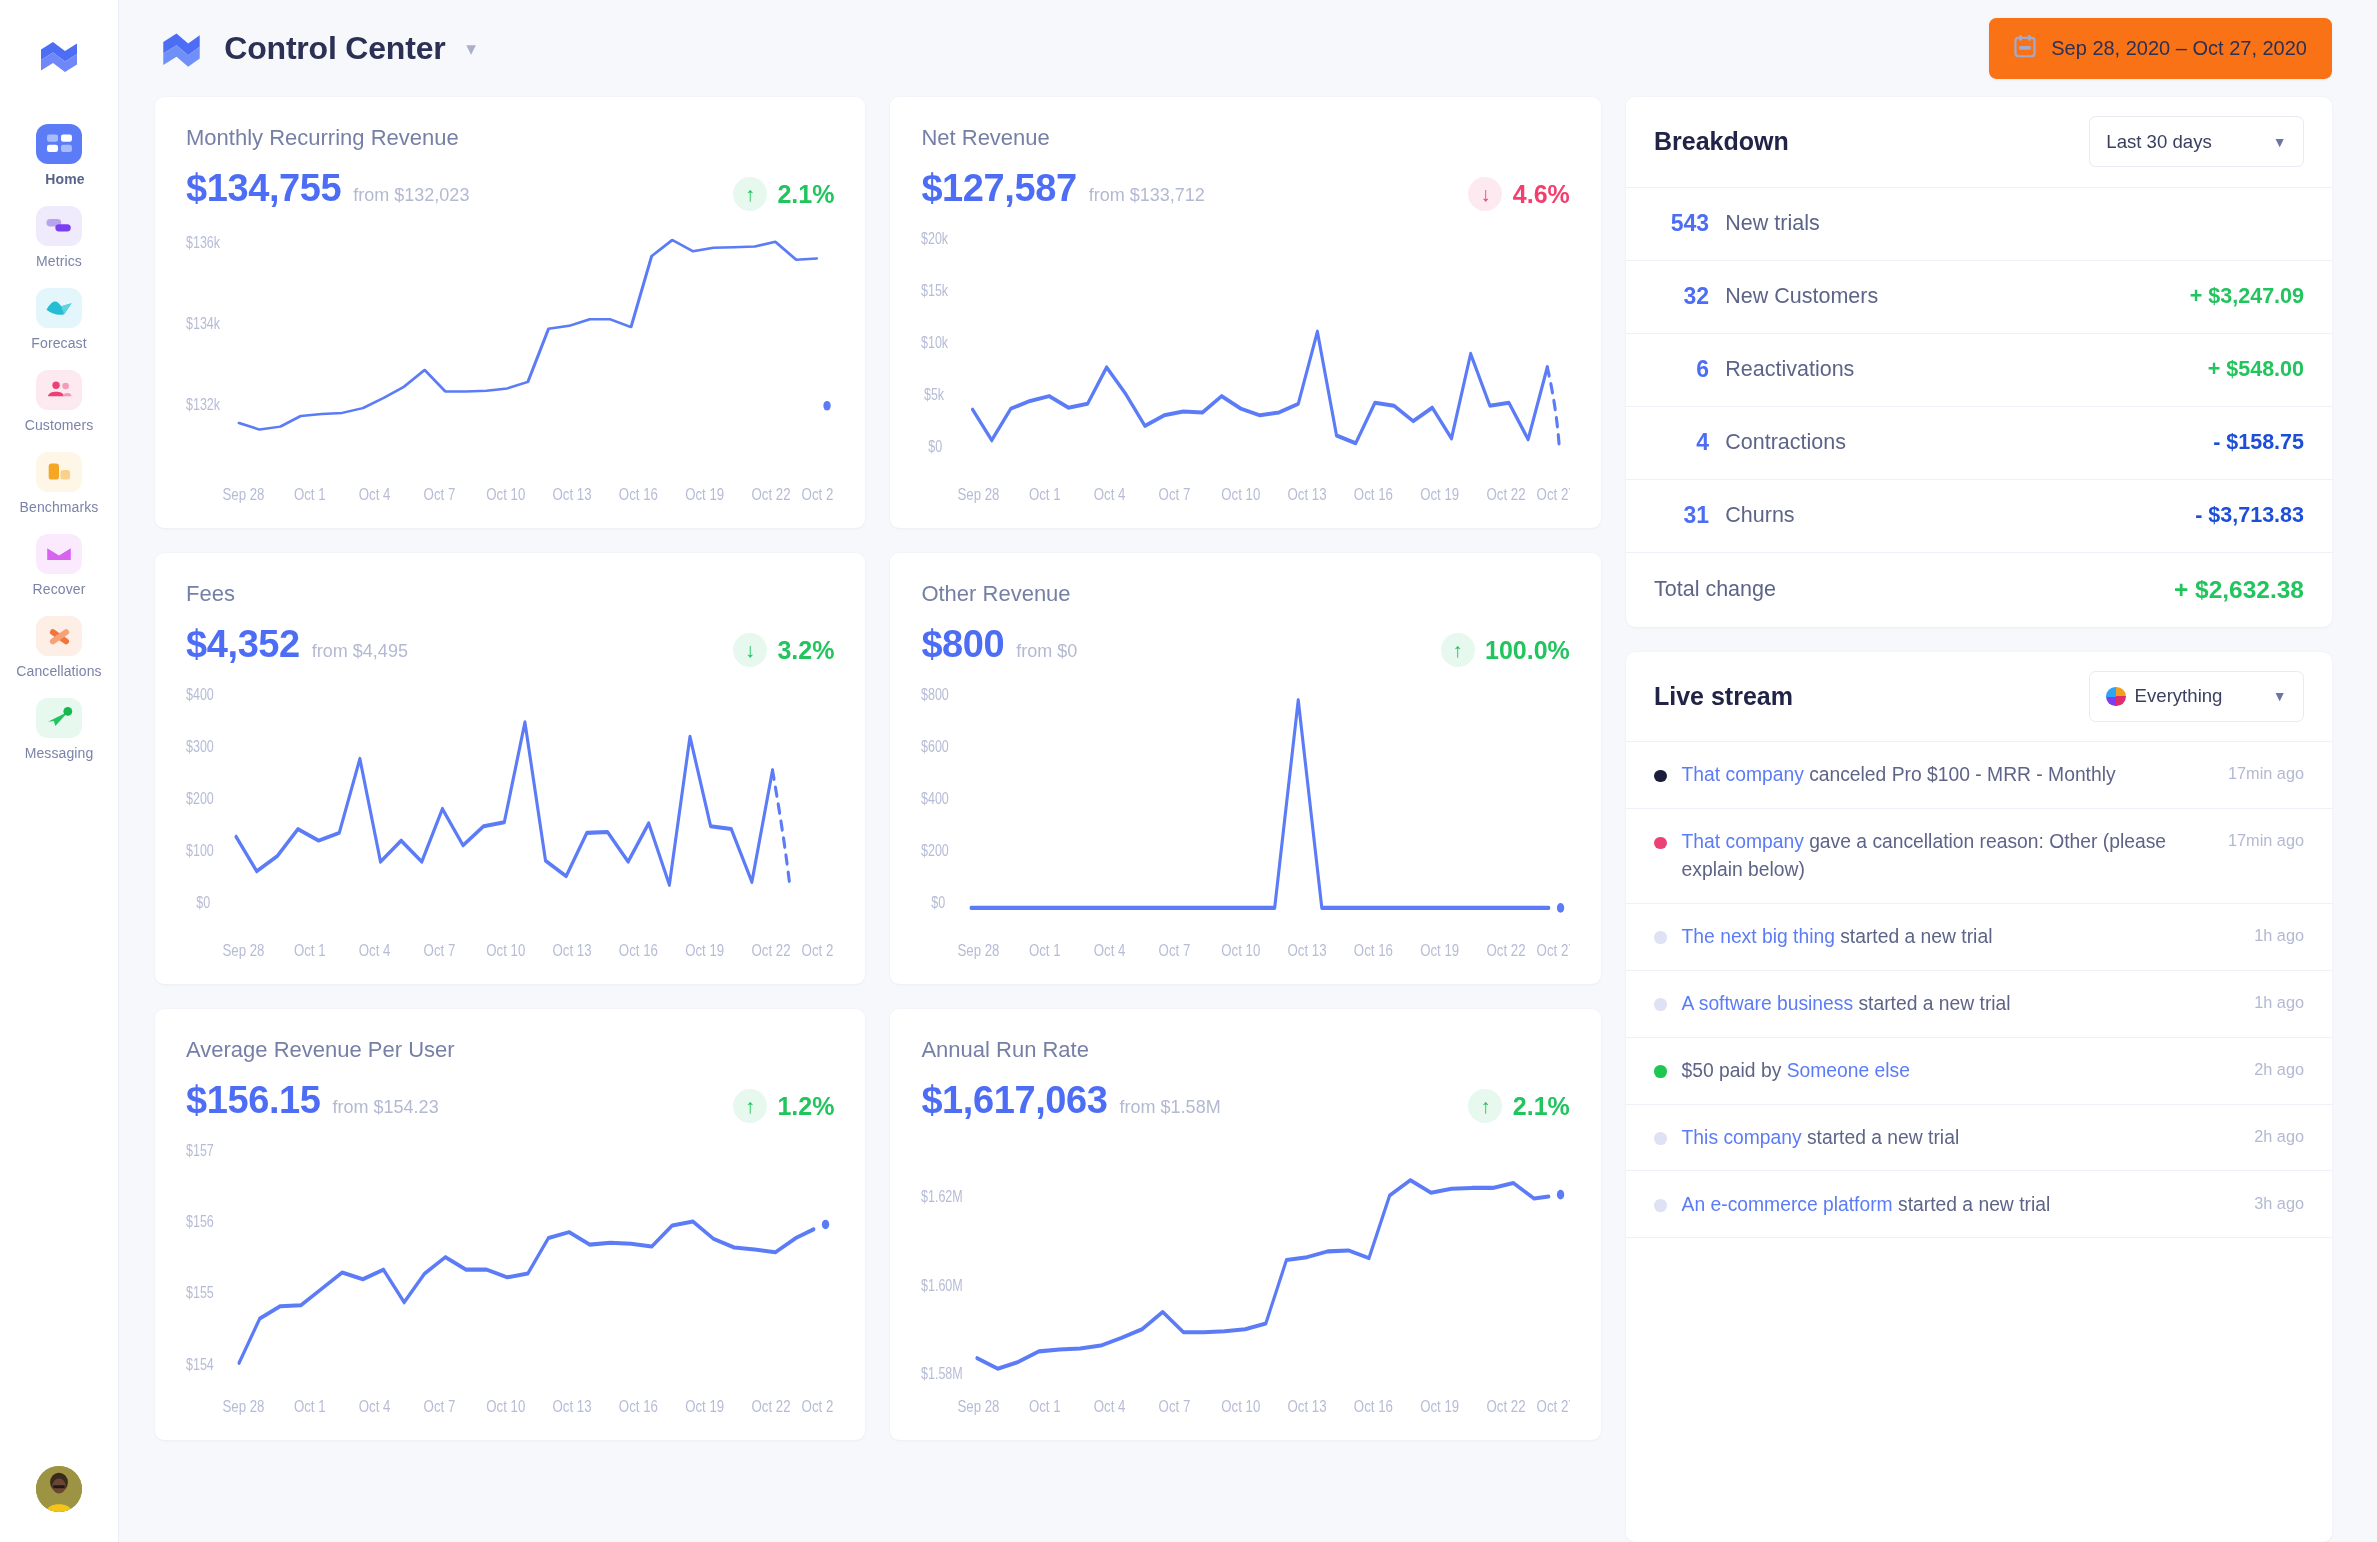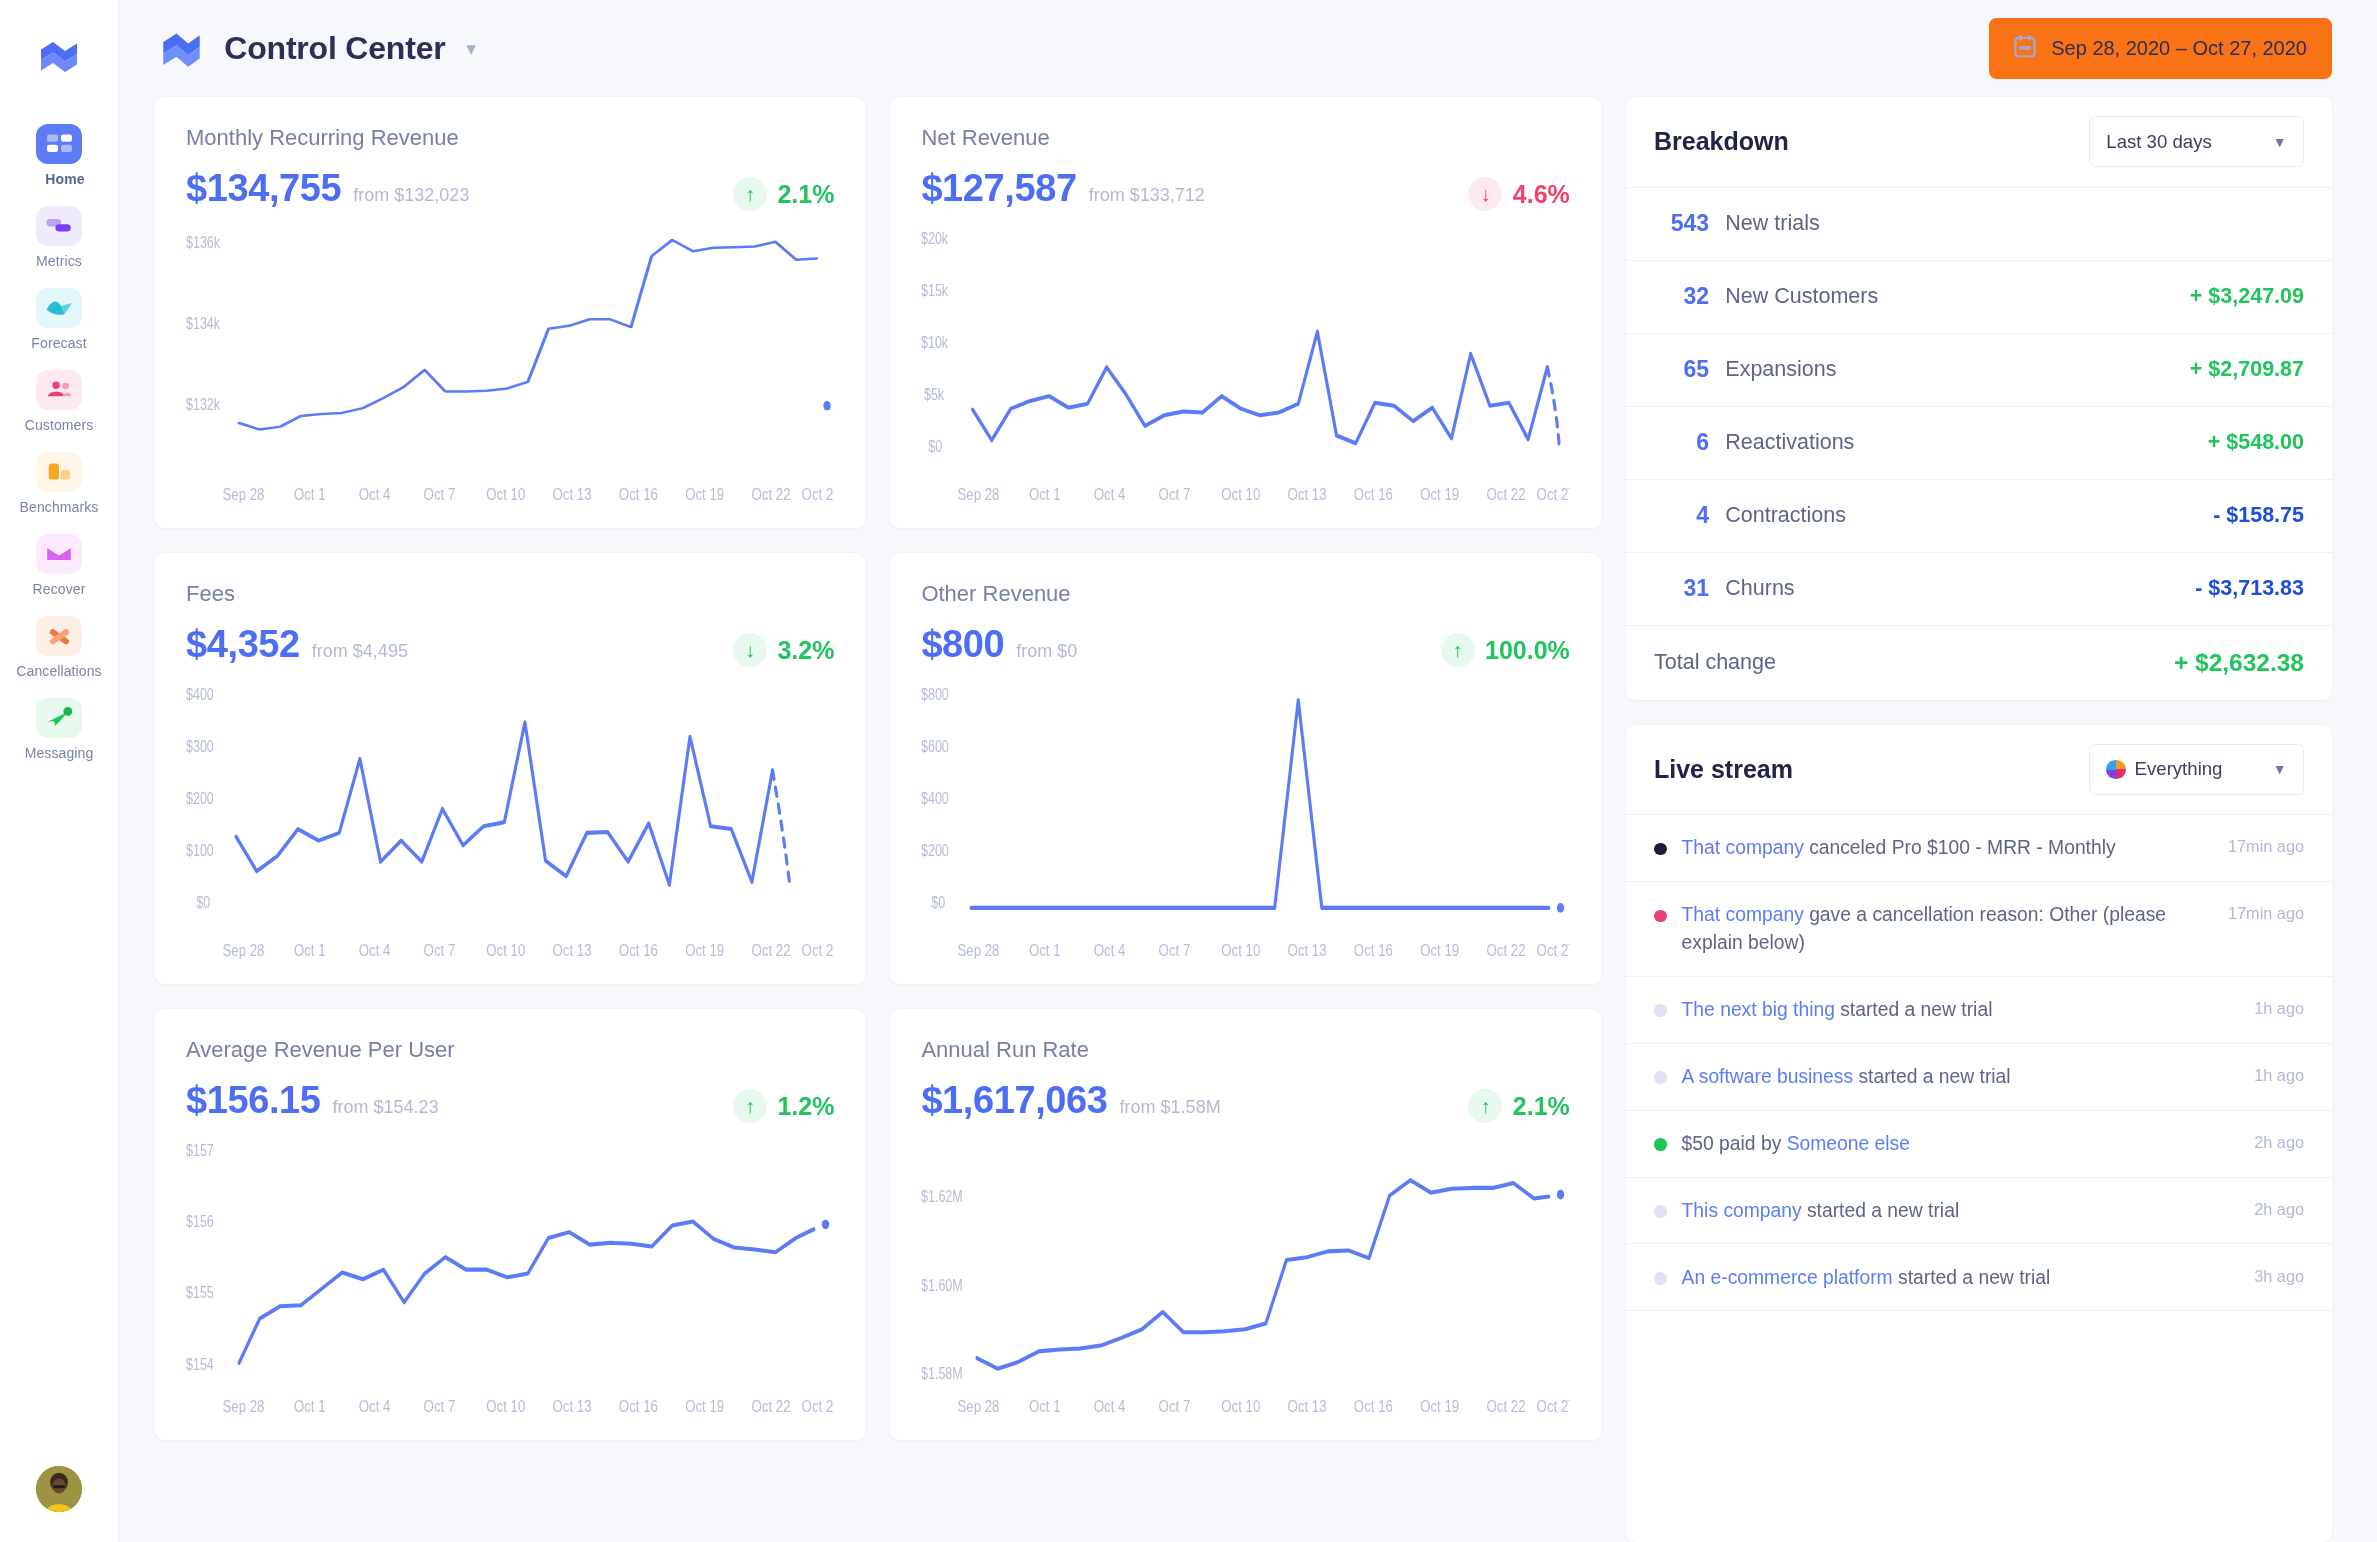--- a/index.html
+++ b/index.html
@@ -520,25 +520,20 @@
             <span class="bd-num">543</span>
             <span class="bd-label">New trials</span>
             <span class="bd-amt"></span>
           </div>
           <div class="bd-row">
             <span class="bd-num">32</span>
             <span class="bd-label">New Customers</span>
             <span class="bd-amt pos">+ $3,247.09</span>
           </div>
           <div class="bd-row">
-            <span class="bd-num">65</span>
-            <span class="bd-label">Expansions</span>
-            <span class="bd-amt pos">+ $2,709.87</span>
-          </div>
-          <div class="bd-row">
             <span class="bd-num">6</span>
             <span class="bd-label">Reactivations</span>
             <span class="bd-amt pos">+ $548.00</span>
           </div>
           <div class="bd-row">
             <span class="bd-num">4</span>
             <span class="bd-label">Contractions</span>
             <span class="bd-amt neg">- $158.75</span>
           </div>
           <div class="bd-row">

